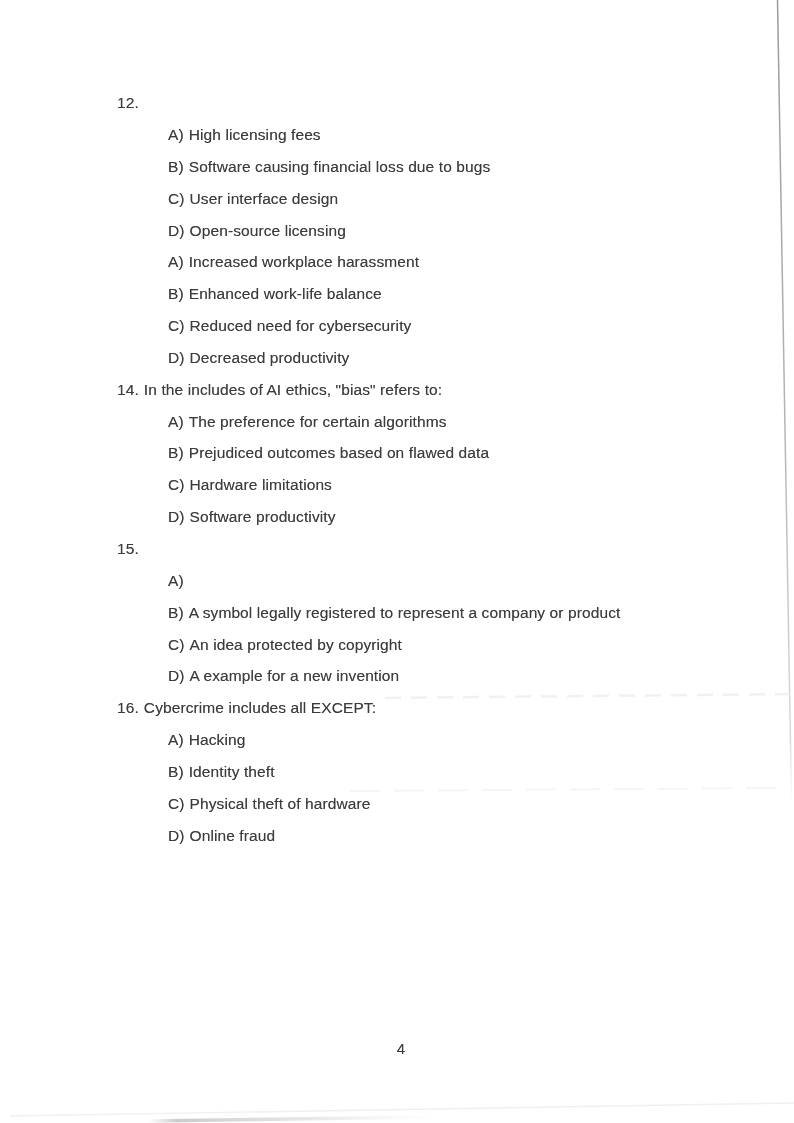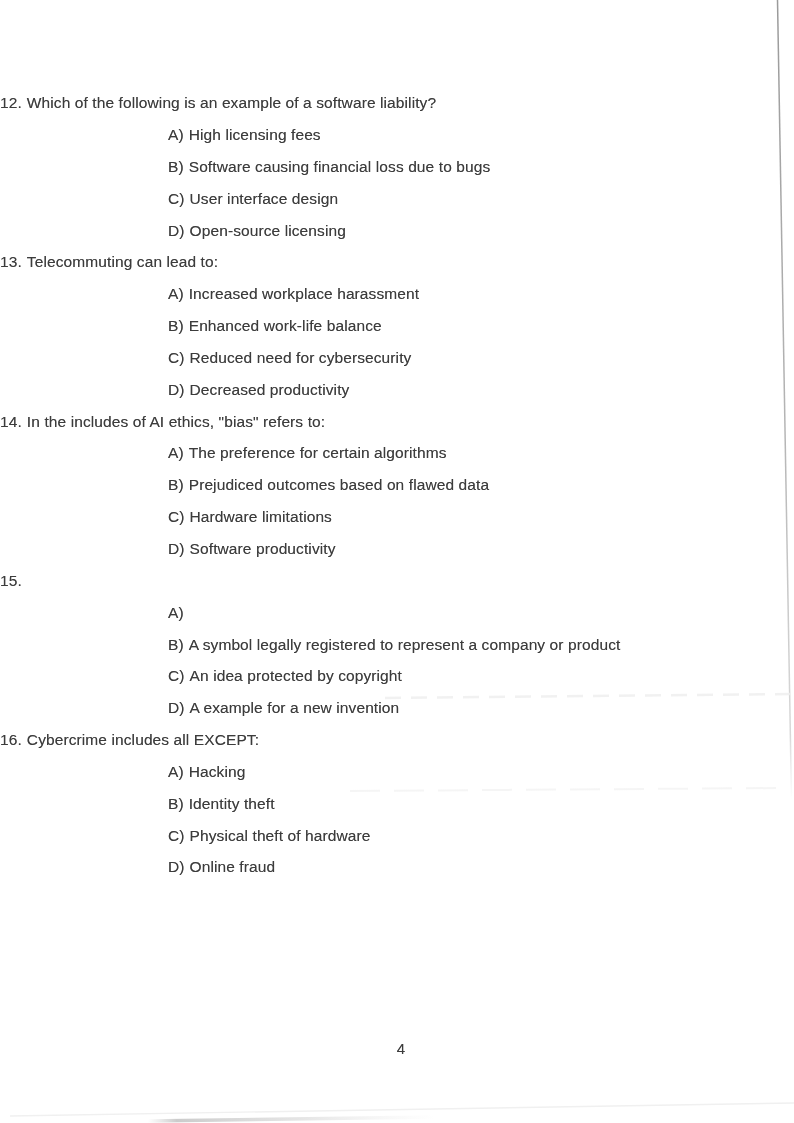--- a/index.html
+++ b/index.html
@@ -25,21 +25,21 @@
   .line {
     height: 31.85px;
     display: flex;
     align-items: center;
     font-size: 15.5px;
     line-height: 1;
     letter-spacing: 0.1px;
     text-shadow: 0 0 0.4px rgba(60,60,60,0.55);
     white-space: pre;
   }
-  .line.q { }
+  .line.q { padding-left: 117px; }
   .line.o { padding-left: 168px; }
   .num { margin-right: 5px; }
   .footer {
     position: absolute;
     top: 1040px;
     left: 0;
     width: 794px;
     box-sizing: border-box;
     padding-left: 8px;
     text-align: center;
@@ -56,43 +56,38 @@
 </style>
 </head>
 <body>
 
 <div class="sheet">
 
   <div class="content">
 
     <div class="line q">
       <span class="num">12.</span>
-      <span class="txt">Which of the following is an example of a software liability?</span>
     </div>
     <div class="line o">
       <span class="num">A)</span>
       <span class="txt">High licensing fees</span>
     </div>
     <div class="line o">
       <span class="num">B)</span>
       <span class="txt">Software causing financial loss due to bugs</span>
     </div>
     <div class="line o">
       <span class="num">C)</span>
       <span class="txt">User interface design</span>
     </div>
     <div class="line o">
       <span class="num">D)</span>
       <span class="txt">Open-source licensing</span>
     </div>
 
-    <div class="line q">
-      <span class="num">13.</span>
-      <span class="txt">Telecommuting can lead to:</span>
-    </div>
     <div class="line o">
       <span class="num">A)</span>
       <span class="txt">Increased workplace harassment</span>
     </div>
     <div class="line o">
       <span class="num">B)</span>
       <span class="txt">Enhanced work-life balance</span>
     </div>
     <div class="line o">
       <span class="num">C)</span>

